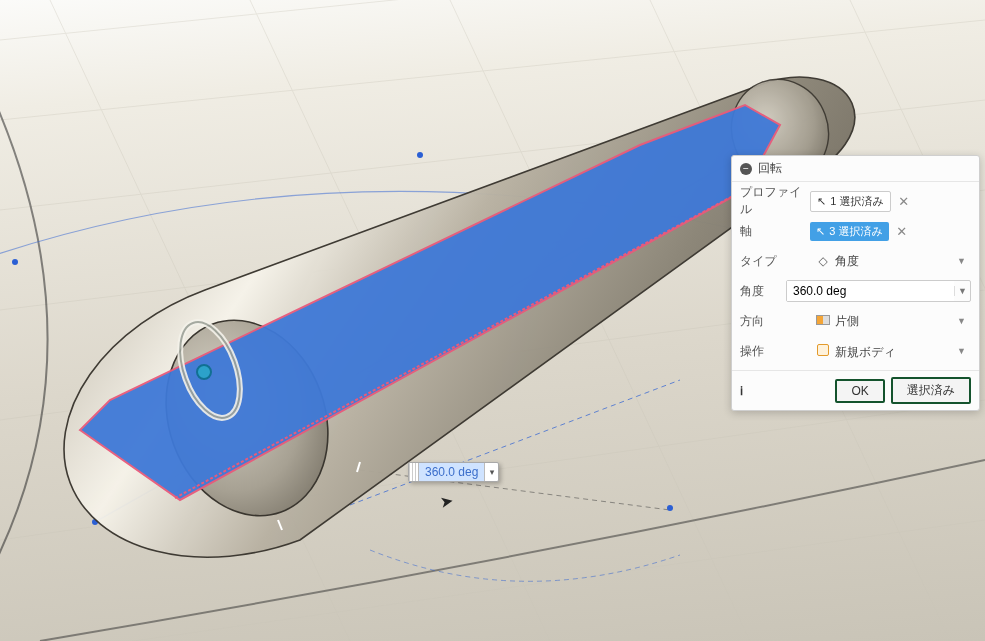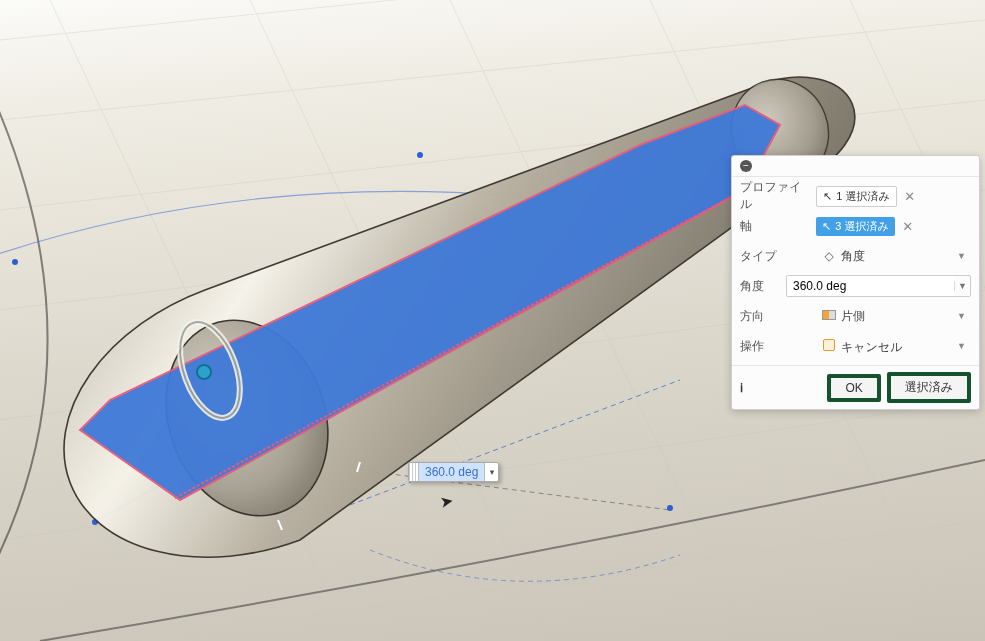--- a/index.html
+++ b/index.html
@@ -35,21 +35,21 @@
     box-shadow:0 2px 8px rgba(0,0,0,.2);
     font-size:12px; color:#444;
   }
   .panel-header {
     display:flex; align-items:center; gap:6px;
     padding:4px 8px; border-bottom:1px solid #e6e6e6;
   }
   .panel-header .collapse { width:12px; height:12px; border-radius:50%; background:#555; color:#fff; font-size:10px; line-height:12px; text-align:center; cursor:pointer;}
   .panel-header .title { flex:1; }
   .panel-body { padding:4px 0; }
-  .row { display:flex; align-items:center; height:30px; padding:0 8px; gap:6px;}
+  .row { display:flex; align-items:center; height:30px; padding:0 8px; }
   .row .label { width:70px; color:#555;}
   .row .ctrl { flex:1; display:flex; align-items:center; gap:4px;}
   .chip {
     display:inline-flex; align-items:center; gap:4px;
     background:#42a0e6; color:#fff; padding:2px 6px; border-radius:2px;
     font-size:11px; cursor:pointer;
   }
   .chip.light { background:#fff; color:#333; border:1px solid #ccc;}
   .chip .cursor-ico { font-size:11px;}
   .x-btn { width:18px; height:18px; border:none; background:transparent; color:#888; cursor:pointer; font-size:13px;}
@@ -63,21 +63,21 @@
     flex:1; display:flex; align-items:center; border:1px solid #ccc; border-radius:2px;
   }
   .textin input { flex:1; border:none; outline:none; padding:3px 6px; font-size:12px;}
   .textin .caret { width:16px; text-align:center; color:#777; border-left:1px solid #ddd; font-size:9px; cursor:pointer;}
   .panel-footer {
     display:flex; align-items:center; justify-content:flex-end; gap:6px;
     padding:6px 8px; border-top:1px solid #e6e6e6;
   }
   .panel-footer .info { flex:1; color:#333; font-weight:bold; cursor:pointer;}
   .btn {
-    padding:3px 14px; border:4px solid #14532d; background:#f4f4f4;
+    padding:3px 14px; border:2px solid #14532d; background:#f4f4f4;
     border-radius:2px; cursor:pointer; font-size:12px; color:#333;
   }
 
   
   .ico-angle::before{content:"◇"; color:#666;}
   .ico-side{display:inline-block;width:14px;height:10px;background:linear-gradient(90deg,#f4a537 0 50%,#ddd 50% 100%);border:1px solid #999;}
   .ico-body{display:inline-block;width:12px;height:12px;border:1px solid #e39a2b;background:#fff2db;border-radius:2px;}
 </style>
 </head>
 <body>
@@ -160,20 +160,21 @@
     <div class="drag"></div>
     <div class="val">360.0 deg</div>
     <div class="dd">▾</div>
   </div>
   <div class="cursor-arrow">➤</div>
 </div>
 
 <div class="panel">
   <div class="panel-header">
     <span class="collapse">−</span>
+    <span class="title">回転</span>
   </div>
   <div class="panel-body">
 
     <div class="row">
       <span class="label">プロファイル</span>
       <div class="ctrl">
         <span class="chip light">
           <span class="cursor-ico">↖</span>
           <span>1 選択済み</span>
         </span>
@@ -216,21 +217,21 @@
             </span><span>片側</span></span>
         <span class="caret">▼</span>
       </div>
     </div>
 
     <div class="row">
       <span class="label">操作</span>
       <div class="combo">
         <span><span class="ico">
               <span class="ico-body"></span>
-            </span><span>キャンセル</span></span>
+            </span><span>新規ボディ</span></span>
         <span class="caret">▼</span>
       </div>
     </div>
 
   </div>
   <div class="panel-footer">
     <span class="info">ℹ</span>
     <button class="btn">OK</button>
     <button class="btn">選択済み</button>
   </div>

